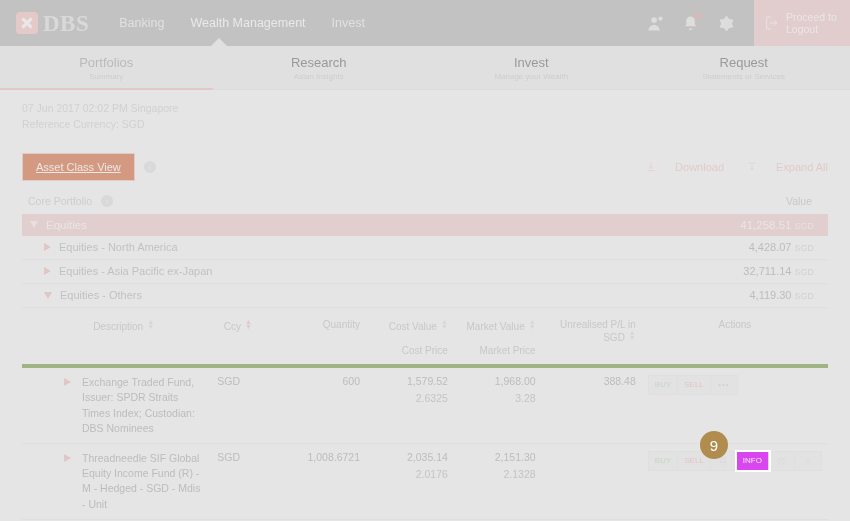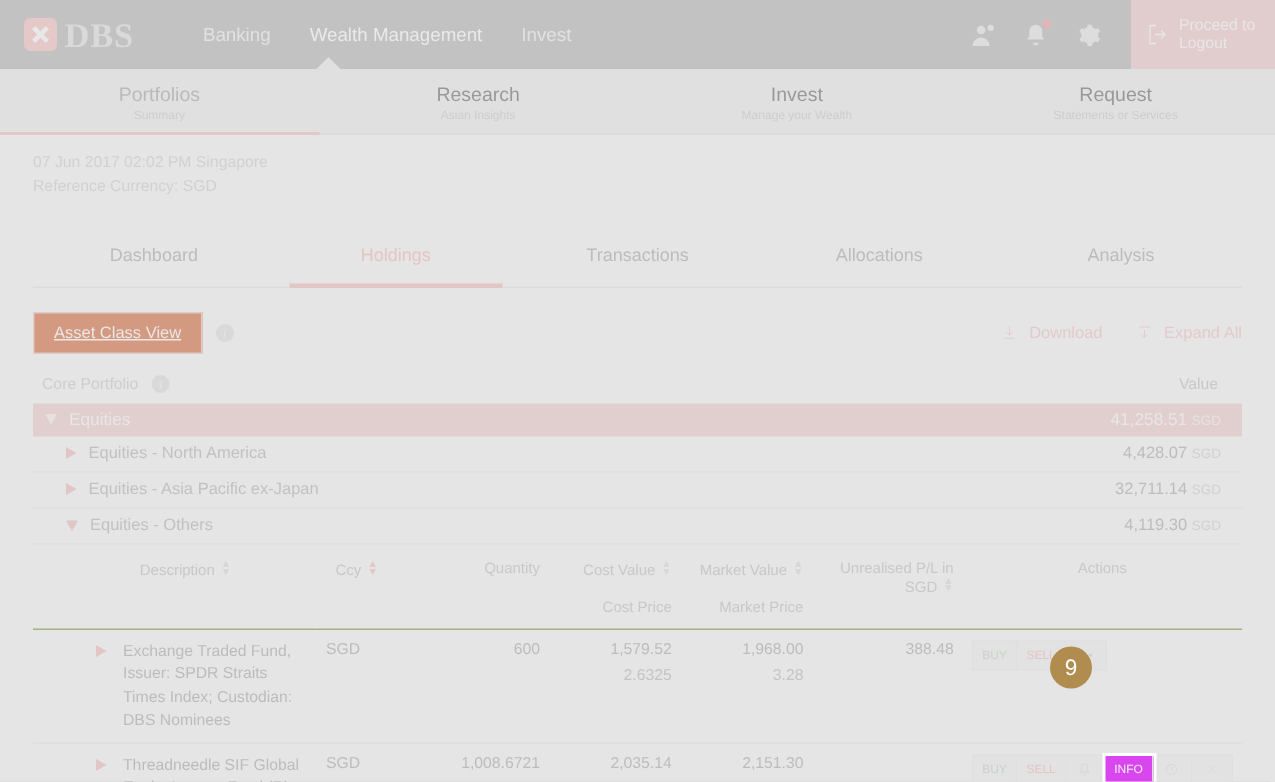--- a/index.html
+++ b/index.html
@@ -7,21 +7,21 @@
     width: 850px; height: 521px;
     font-family: "Liberation Sans", sans-serif;
     background: #d9d9d9;
     overflow: hidden;
   }
   #page { position: relative; width: 850px; height: 521px; background: #e8e8e8; }
 
   
   .topbar {
     position: relative; height: 46px; background: #9b9b9b;
-    display: flex; align-items: center; padding: 0 0 0 16px; gap: 16px;
+    display: flex; align-items: center; padding: 0 0 0 16px;
   }
   .logo-wrap { display: flex; align-items: center; gap: 5px; margin-right: 30px; }
   .logo-mark {
     width: 22px; height: 22px; background: #e8a9a9; position: relative;
     border-radius: 4px;
   }
   .logo-mark::before, .logo-mark::after {
     content: ""; position: absolute; left: 50%; top: 50%;
     width: 13px; height: 3px; background: #f0f0f0;
     transform-origin: center;
@@ -97,21 +97,21 @@
   }
   .vbtn.active { background: #c2410c; border-color: #e0adad; color: #f5eeee; text-decoration: underline; }
   .info-dot {
     width: 12px; height: 12px; border-radius: 50%; background: #cfcfcf;
     color: #e6e6e6; font-size: 9px; font-family: "Liberation Serif", serif;
     display: inline-flex; align-items: center; justify-content: center;
     margin-left: 9px; cursor: pointer; font-style: italic;
   }
   .viewrow-right { margin-left: auto; display: flex; gap: 22px; align-items: center; }
   .linkbtn {
-    display: flex; align-items: center; gap: 7px; font-size: 11px;
+    display: flex; align-items: center; gap: 18px; font-size: 11px;
     color: #e4aeae; cursor: pointer;
   }
   .linkbtn svg { width: 12px; height: 12px; fill: none; stroke: #e4aeae; stroke-width: 1.3; }
 
   
   .tablewrap { margin: 14px 22px 0; }
   .corehdr { display: flex; align-items: flex-start; padding: 0 6px 7px; }
   .corehdr .lbl { font-size: 10.5px; color: #b5b5b5; }
   .corehdr .val { margin-left: auto; font-size: 10.5px; color: #a8a8a8; padding-right: 10px; }
 
@@ -139,21 +139,21 @@
   }
   .tri.white { border-left-color: #f0dcdc; }
   .tri.down.white { border-top-color: #f0dcdc; border-left-color: transparent; }
 
   
   table.holdings { width: 100%; border-collapse: collapse; margin-top: 2px; }
   table.holdings th {
     font-weight: normal; font-size: 10px; color: #a8a8a8; padding: 9px 6px 3px;
     vertical-align: top;
   }
-  table.holdings thead tr.hdr-second th { padding: 0 6px 8px; border-bottom: 1px solid #4d7c0f; }
+  table.holdings thead tr.hdr-second th { padding: 0 6px 8px; border-bottom: 4px solid #4d7c0f; }
   .sortarrow { display: inline-block; margin-left: 4px; line-height: .8; font-size: 7px; color: #c9c9c9; }
   .sortarrow.pink { color: #e3a8a8; }
   table.holdings td {
     font-size: 10.5px; color: #8f8f8f; padding: 7px 6px; vertical-align: top;
     border-bottom: 1px solid #dcdcdc;
   }
   .c-desc { width: 218px; padding-left: 20px !important; position: relative; line-height: 1.45; }
   .c-desc .tri { position: absolute; left: 42px; top: 10px; margin: 0; }
   .c-desc .txt { display: block; padding-left: 40px; }
   .c-ccy { width: 62px; }
@@ -278,27 +278,20 @@
       <span class="st-title">Request</span>
       <span class="st-sub">Statements or Services</span>
     </div>
   </div>
 
   <div class="meta">
     <div>07 Jun 2017 02:02 PM Singapore</div>
     <div>Reference Currency: SGD</div>
   </div>
 
-  <div class="subtabs">
-    <div class="subtab">Dashboard</div>
-    <div class="subtab active">Holdings</div>
-    <div class="subtab">Transactions</div>
-    <div class="subtab">Allocations</div>
-    <div class="subtab">Analysis</div>
-  </div>
 
   <div class="viewrow">
     <div class="viewtoggle">
       <div class="vbtn active">Asset Class View</div>
     </div>
     <span class="info-dot">i</span>
     <div class="viewrow-right">
       <div class="linkbtn">
         <svg viewBox="0 0 24 24">
             <path d="M12 3v11"></path>

